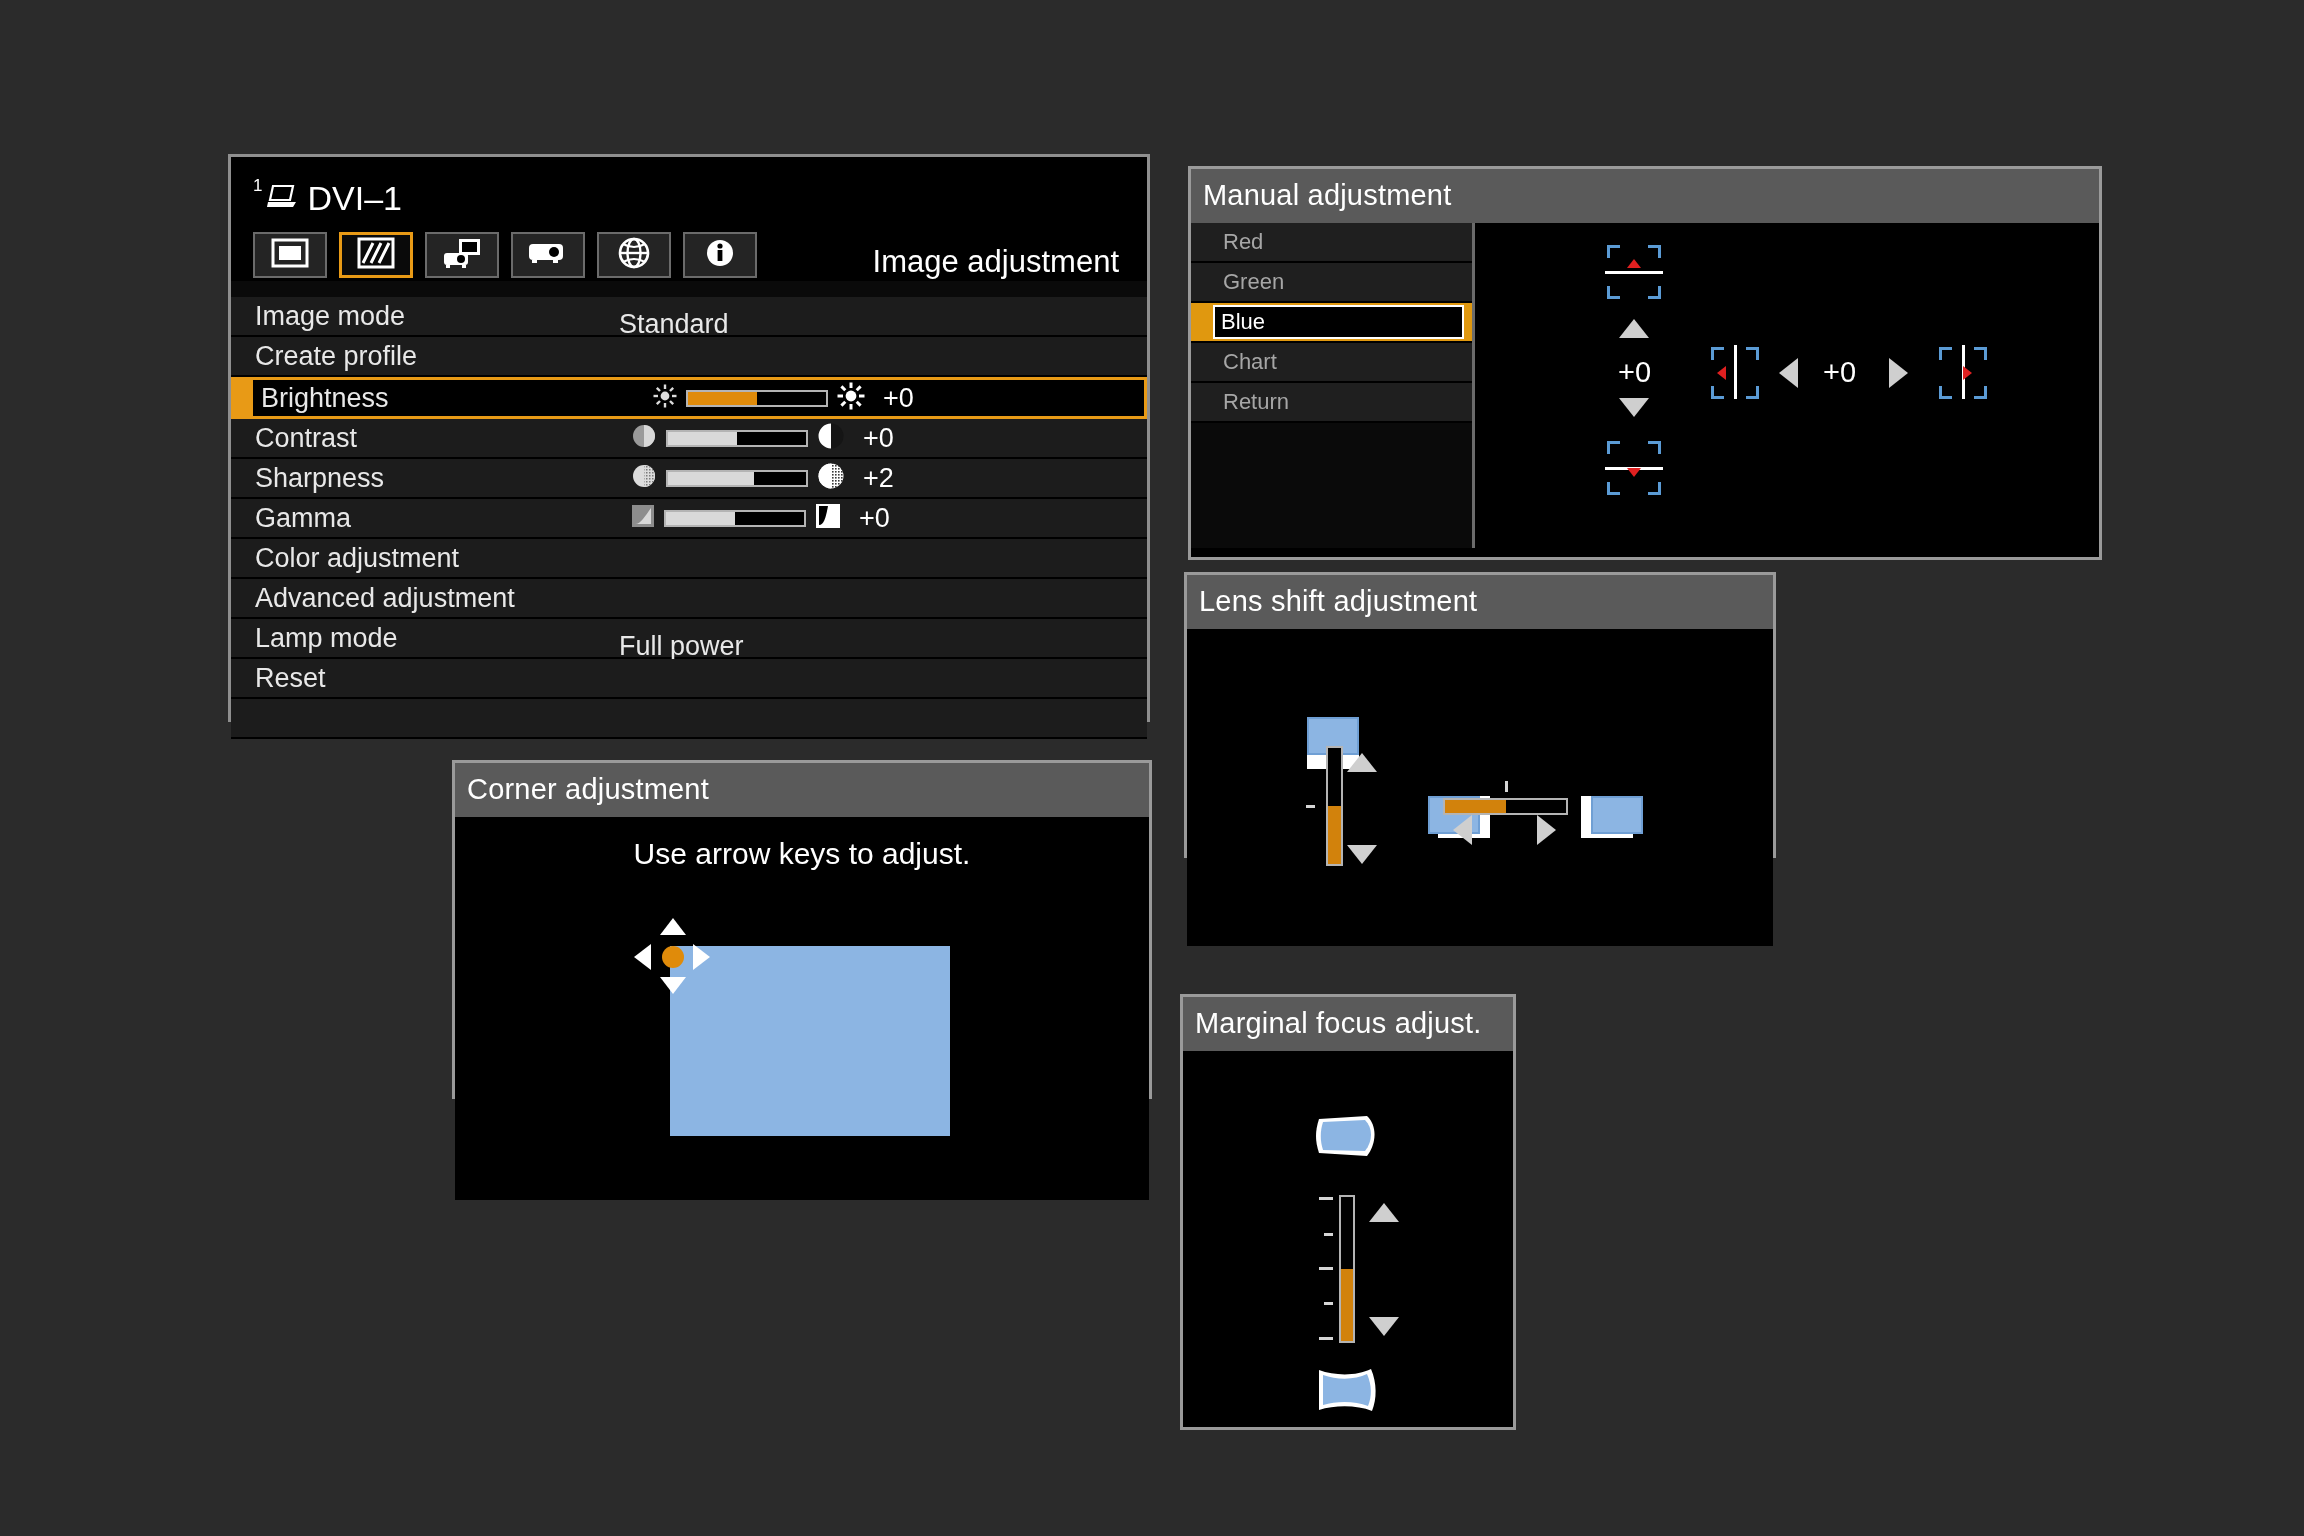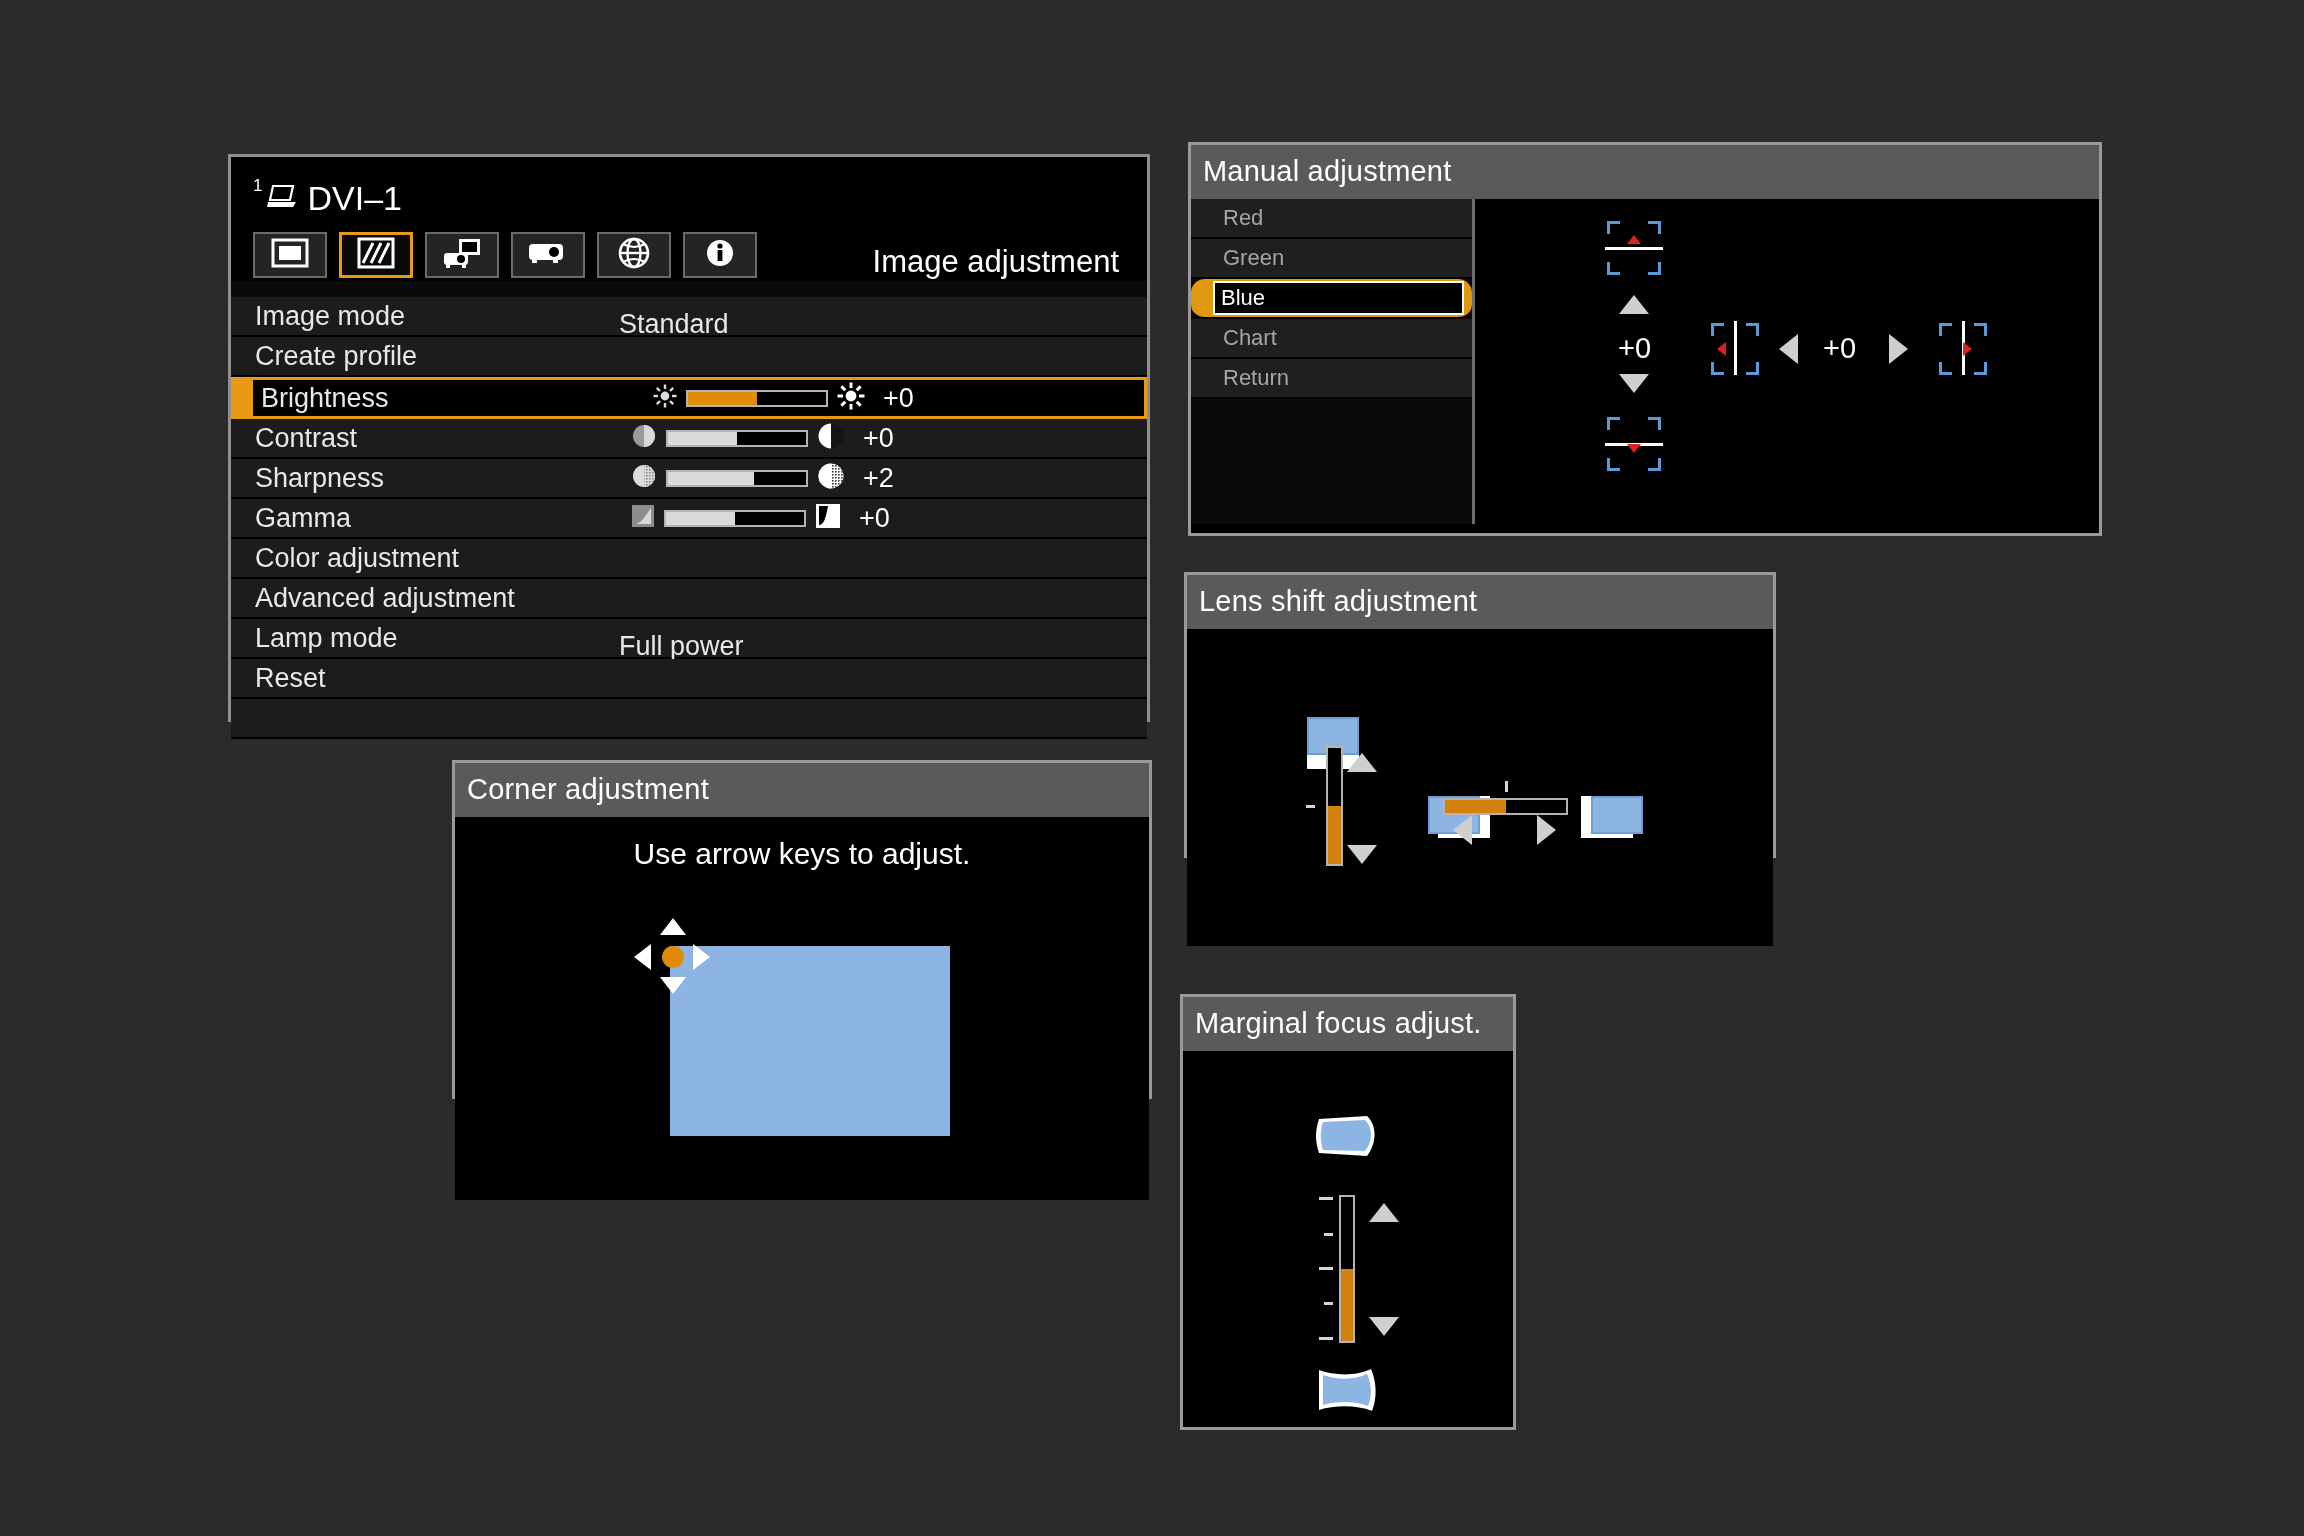--- a/index.html
+++ b/index.html
@@ -205,21 +205,21 @@
   .tri-left  { border-top: 13px solid transparent; border-bottom: 13px solid transparent; border-right: 17px solid #fff; }
   .tri-right { border-top: 13px solid transparent; border-bottom: 13px solid transparent; border-left: 17px solid #fff; }
   .dpad .tri-up    { left: 22px; top: -4px; }
   .dpad .tri-down  { left: 22px; bottom: -4px; }
   .dpad .tri-left  { left: -4px; top: 22px; }
   .dpad .tri-right { right: -4px; top: 22px; }
 
   
   #manual-adjust {
     left: 1188px;
-    top: 142px;
+    top: 166px;
     width: 914px;
     height: 394px;
   }
   #manual-adjust .panel-body {
     display: flex;
     height: 325px;
   }
   .ma-list {
     width: 284px;
     background: #0a0a0a;
@@ -237,21 +237,20 @@
   }
   .ma-item span {
     color: #a6a6a6;
     font-size: 22px;
     line-height: 1;
     padding-left: 32px;
   }
   .ma-item.selected {
     background: #e0980f;
     border-bottom: 2px solid #000;
-    border-radius: 14px;
   }
   .ma-item.selected .inner {
     background: #000;
     border: 2px solid #ffffff;
     height: 34px;
     margin-left: 22px;
     margin-right: 8px;
     flex: 1;
     display: flex;
     align-items: center;

